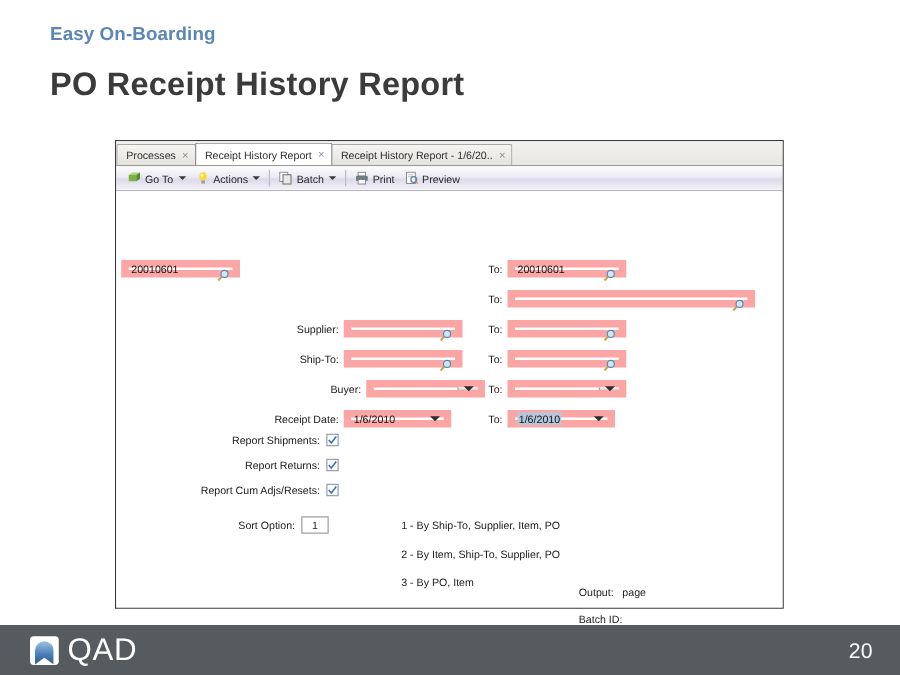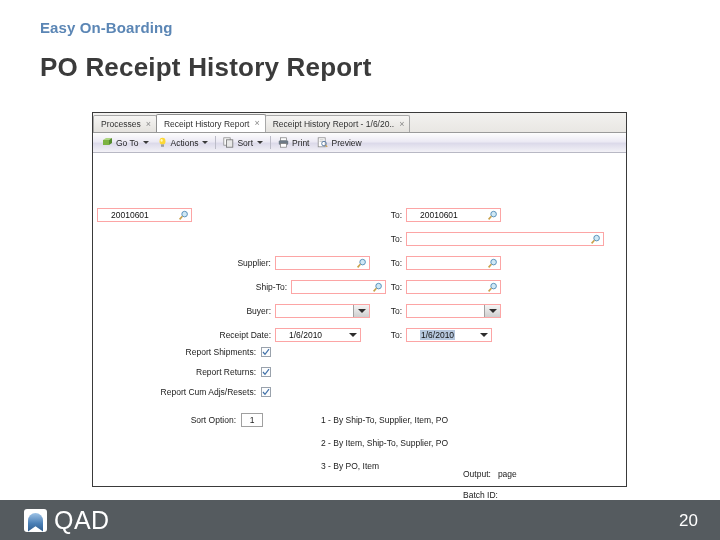--- a/index.html
+++ b/index.html
@@ -141,26 +141,26 @@
   .fld-label {
     font-size: 8.5px;
     color: #1a1a1a;
     text-align: right;
     white-space: nowrap;
     line-height: 10px;
   }
   .inp {
     position: relative;
     height: 14px;
-    border: 1px solid #fca5a5;
+    border: 6px solid #fca5a5;
     background: #ffffff;
     box-sizing: border-box;
     display: flex;
     align-items: center;
-    padding-left: 13px;
+    padding-left: 2px;
     font-size: 8.5px;
     color: #111;
     margin-left: 4px;
   }
   .inp .val { line-height: 10px; }
   .inp .val.sel {
     background: #b6c7dd;
     color: #111;
     padding: 0 1px;
   }
@@ -367,21 +367,21 @@
 
     <div class="tb-sep"></div>
 
     <div class="tb-item">
       <span>
         <svg class="ico" viewBox="0 0 11 11">
           <rect x="0.8" y="0.8" width="6.4" height="7.4" fill="#fafafa" stroke="#8d8d8d" stroke-width="0.8"></rect>
           <rect x="3.4" y="2.8" width="6.4" height="7.4" fill="#e8e8e8" stroke="#6f6f6f" stroke-width="0.8"></rect>
         </svg>
       </span>
-      <span class="tb-label">Sort</span>
+      <span class="tb-label">Batch</span>
       <span class="tb-caret"></span>
     </div>
 
     <div class="tb-sep"></div>
 
     <div class="tb-item">
       <span>
         <svg class="ico" viewBox="0 0 11 11">
           <rect x="2.5" y="0.8" width="6" height="3" fill="#fdfdfd" stroke="#7a7a7a" stroke-width="0.7"></rect>
           <rect x="0.8" y="3.6" width="9.4" height="4.2" rx="1" fill="#6d7a86"></rect>
@@ -462,21 +462,21 @@
         <span class="val"></span>
         <span class="lookup">
           <svg class="ico" viewBox="0 0 11 11">
               <circle cx="6.6" cy="4.1" r="2.8" fill="#cfe8f5" stroke="#4f8ab5" stroke-width="0.9"></circle>
               <line x1="4.4" y1="6.3" x2="1.6" y2="9.4" stroke="#c8a14a" stroke-width="1.6"></line>
             </svg>
         </span>
       </span>
     </div>
 
-    <div class="field-row" style="left:16px; top:126px;">
+    <div class="field-row" style="left:0; top:126px;">
       <span class="fld-label" style="width:178px;">Ship-To:</span>
       <span class="inp" style="width:95px;">
         <span class="val"></span>
         <span class="lookup">
           <svg class="ico" viewBox="0 0 11 11">
               <circle cx="6.6" cy="4.1" r="2.8" fill="#cfe8f5" stroke="#4f8ab5" stroke-width="0.9"></circle>
               <line x1="4.4" y1="6.3" x2="1.6" y2="9.4" stroke="#c8a14a" stroke-width="1.6"></line>
             </svg>
         </span>
       </span>
@@ -487,21 +487,21 @@
         <span class="val"></span>
         <span class="lookup">
           <svg class="ico" viewBox="0 0 11 11">
               <circle cx="6.6" cy="4.1" r="2.8" fill="#cfe8f5" stroke="#4f8ab5" stroke-width="0.9"></circle>
               <line x1="4.4" y1="6.3" x2="1.6" y2="9.4" stroke="#c8a14a" stroke-width="1.6"></line>
             </svg>
         </span>
       </span>
     </div>
 
-    <div class="field-row" style="left:0; top:150px;">
+    <div class="field-row" style="left:18px; top:150px;">
       <span class="fld-label" style="width:178px;">Buyer:</span>
       <span class="inp" style="width:95px;">
         <span class="val"></span>
         <span class="combo-btn">
             <span class="arrow-dn"></span>
           </span>
       </span>
     </div>
     <div class="field-row" style="left:291px; top:150px;">
       <span class="fld-label" style="width:18px;">To:</span>

